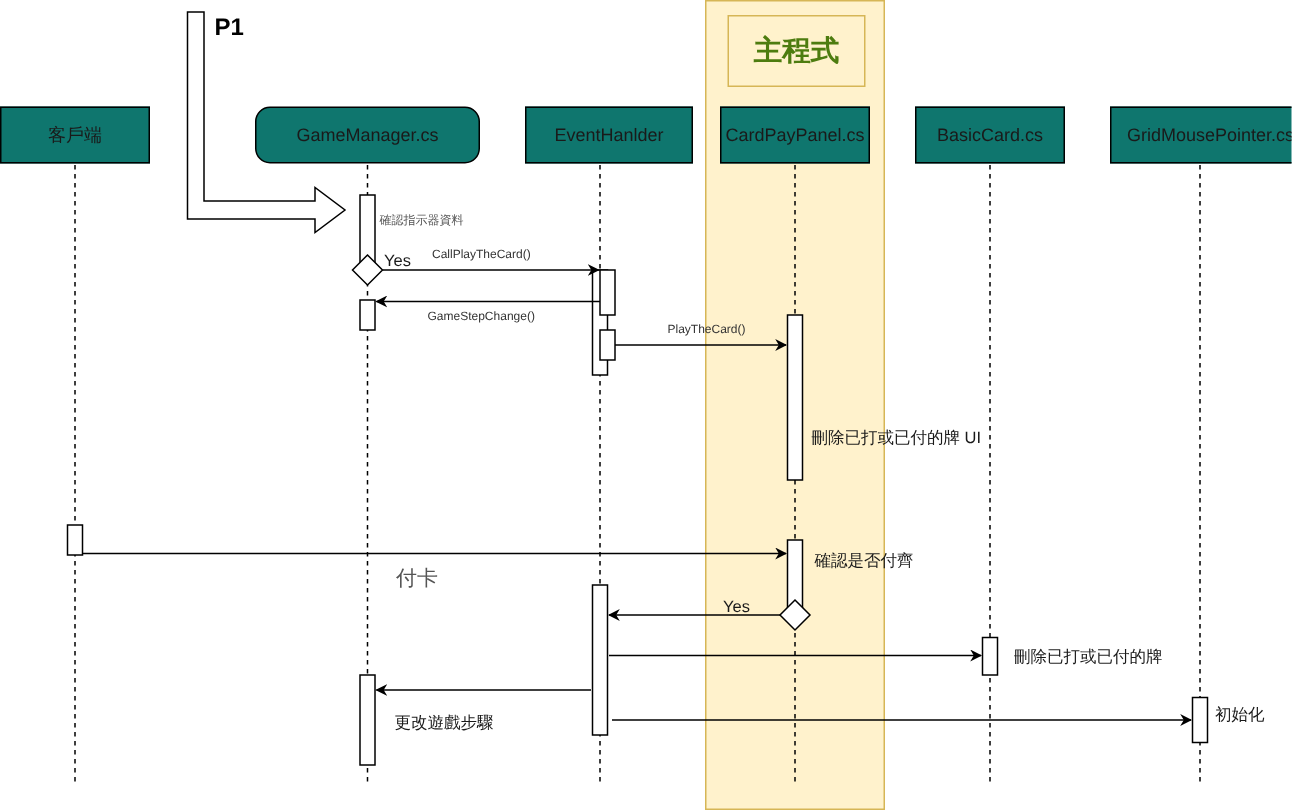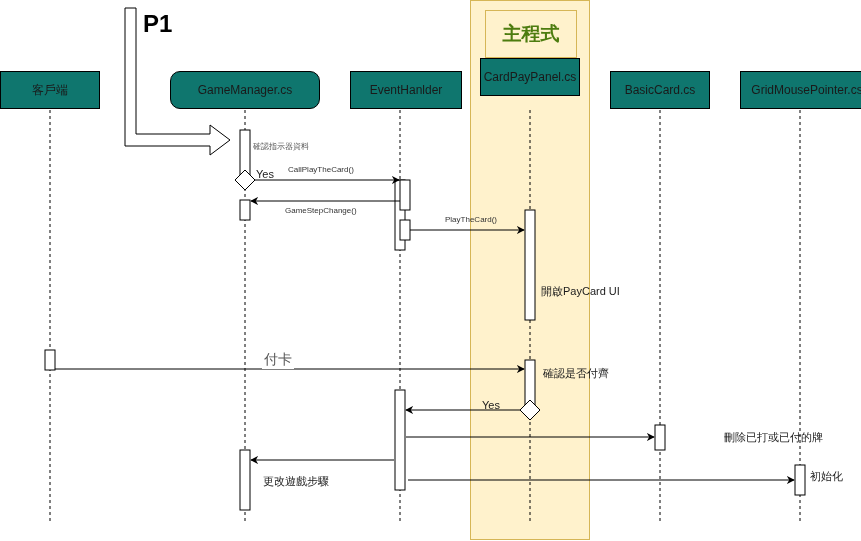--- a/index.html
+++ b/index.html
@@ -55,33 +55,33 @@
     <line x1="400" y1="201" x2="251" y2="201"></line>
     <line x1="410" y1="230" x2="524" y2="230"></line>
     <line x1="55" y1="369" x2="524" y2="369"></line>
     <line x1="520" y1="410" x2="406" y2="410"></line>
     <line x1="406" y1="437" x2="654" y2="437"></line>
     <line x1="394" y1="460" x2="251" y2="460"></line>
     <line x1="408" y1="480" x2="794" y2="480"></line>
   </g>
 </svg>
 
-<div class="lbl" style="left:143px;top:10px;font-size:24px;font-weight:bold;color:#000;">P1</div>
+<div class="lbl" style="left:143px;top:10px;font-size:16px;font-weight:bold;color:#000;">P1</div>
 
 <div class="hdr" style="left:0;top:71px;width:100px;">客戶端</div>
 <div class="hdr" style="left:170px;top:71px;width:150px;border-radius:10px;">GameManager.cs</div>
 <div class="hdr" style="left:350px;top:71px;width:112px;">EventHanlder</div>
-<div class="hdr" style="left:480px;top:58px;width:100px;">CardPayPanel.cs</div>
+<div class="hdr" style="left:480px;top:71px;width:100px;">CardPayPanel.cs</div>
 <div class="hdr" style="left:610px;top:71px;width:100px;">BasicCard.cs</div>
 <div class="hdr" style="left:740px;top:71px;width:134px;">GridMousePointer.cs</div>
 
 <div class="lbl" style="left:253px;top:141px;font-size:8px;color:#555;">確認指示器資料</div>
 <div class="lbl" style="left:256px;top:168px;font-size:11px;">Yes</div>
 <div class="lbl" style="left:288px;top:165px;font-size:8px;color:#333;">CallPlayTheCard()</div>
 <div class="lbl" style="left:285px;top:206px;font-size:8px;color:#333;">GameStepChange()</div>
 <div class="lbl" style="left:445px;top:215px;font-size:8px;color:#333;">PlayTheCard()</div>
-<div class="lbl" style="left:541px;top:284px;font-size:11px;">開啟PayCard UI</div>
-<div class="lbl" style="left:262px;top:351px;font-size:14px;color:#555;background:#fff;padding:0 2px;">付卡</div>
+<div class="lbl" style="left:541px;top:284px;font-size:11px;">刪除已打或已付的牌 UI</div>
+<div class="lbl" style="left:262px;top:377px;font-size:14px;color:#555;background:#fff;padding:0 2px;">付卡</div>
 <div class="lbl" style="left:543px;top:366px;font-size:11px;">確認是否付齊</div>
 <div class="lbl" style="left:482px;top:399px;font-size:11px;">Yes</div>
-<div class="lbl" style="left:676px;top:430px;font-size:11px;margin-left:48px;">刪除已打或已付的牌</div>
+<div class="lbl" style="left:676px;top:430px;font-size:11px;">刪除已打或已付的牌</div>
 <div class="lbl" style="left:263px;top:474px;font-size:11px;">更改遊戲步驟</div>
 <div class="lbl" style="left:810px;top:469px;font-size:11px;">初始化</div>
 
 </body></html>

